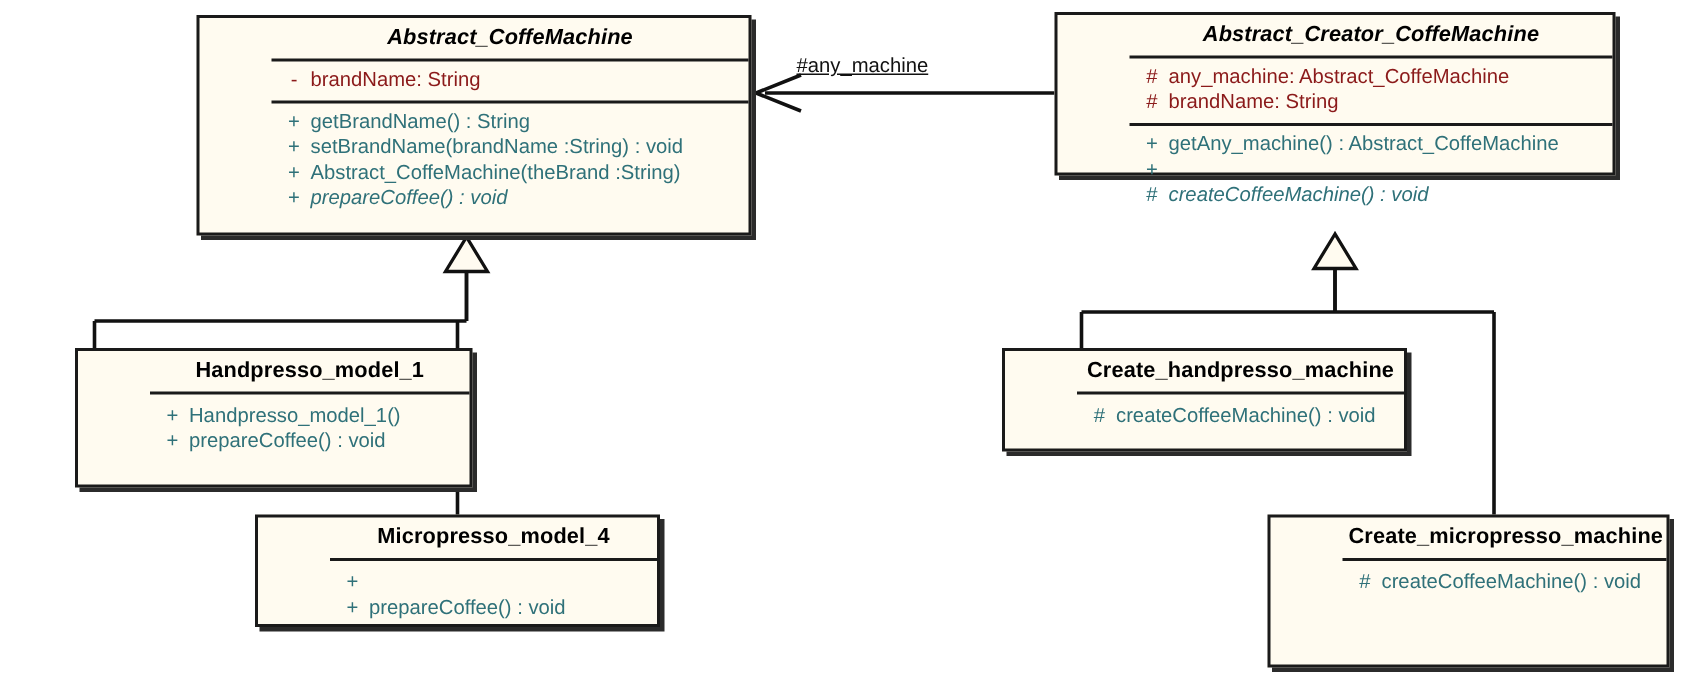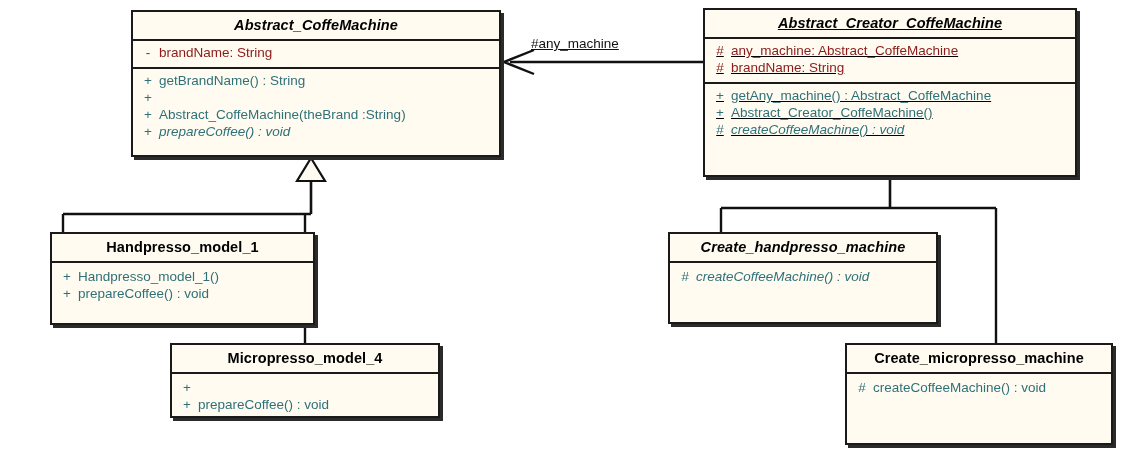--- a/index.html
+++ b/index.html
@@ -23,20 +23,21 @@
     height: 450px;
     pointer-events: none;
   }
   .umlclass {
     position: absolute;
     box-sizing: border-box;
     background: #fffbf0;
     border: 2px solid #1a1a1a;
     box-shadow: 3px 3px 0 0 #2b2b2b;
     z-index: 5;
+    padding-left: 48px;
   }
   .cls-header {
     box-sizing: border-box;
     text-align: center;
     font-weight: bold;
     font-size: 14.5px;
     color: #000000;
     padding: 5px 4px 6px 4px;
     border-bottom: 2px solid #1a1a1a;
     letter-spacing: 0.1px;
@@ -122,52 +123,52 @@
         <span class="mname">brandName:  String</span>
       </div>
     </div>
     <div class="cls-section ops">
       <div class="member">
         <span class="vis">+</span>
         <span class="mname">getBrandName() : String</span>
       </div>
       <div class="member">
         <span class="vis">+</span>
+        <span class="mname">setBrandName(brandName :String) : void</span>
       </div>
       <div class="member">
         <span class="vis">+</span>
         <span class="mname">Abstract_CoffeMachine(theBrand :String)</span>
       </div>
       <div class="member">
         <span class="vis">+</span>
         <span class="mname italic">prepareCoffee() : void</span>
       </div>
     </div>
   </div>
 
-  <div class="umlclass" style="left:703px; top:8px; width:374px; height:169px;text-decoration:underline;">
+  <div class="umlclass" style="left:703px; top:8px; width:374px; height:109px;">
     <div class="cls-header abstract">Abstract_Creator_CoffeMachine</div>
     <div class="cls-section attrs" style="height:45px;">
       <div class="member">
         <span class="vis">#</span>
         <span class="mname">any_machine:  Abstract_CoffeMachine</span>
       </div>
       <div class="member">
         <span class="vis">#</span>
         <span class="mname">brandName:  String</span>
       </div>
     </div>
     <div class="cls-section ops">
       <div class="member">
         <span class="vis">+</span>
         <span class="mname">getAny_machine() : Abstract_CoffeMachine</span>
       </div>
       <div class="member">
         <span class="vis">+</span>
-        <span class="mname">Abstract_Creator_CoffeMachine()</span>
       </div>
       <div class="member">
         <span class="vis">#</span>
         <span class="mname italic">createCoffeeMachine() : void</span>
       </div>
     </div>
   </div>
 
   <div class="umlclass" style="left:10px; top:232px; width:265px; height:93px;margin-left:40px;">
     <div class="cls-header">Handpresso_model_1</div>
@@ -189,21 +190,21 @@
       <div class="member">
         <span class="vis">+</span>
       </div>
       <div class="member">
         <span class="vis">+</span>
         <span class="mname">prepareCoffee() : void</span>
       </div>
     </div>
   </div>
 
-  <div class="umlclass" style="left:668px; top:232px; width:270px; height:92px;font-style:italic;">
+  <div class="umlclass" style="left:668px; top:232px; width:270px; height:69px;">
     <div class="cls-header">Create_handpresso_machine</div>
     <div class="cls-section ops" style="padding-top:5px;">
       <div class="member">
         <span class="vis">#</span>
         <span class="mname">createCoffeeMachine() : void</span>
       </div>
     </div>
   </div>
 
   <div class="umlclass" style="left:845px; top:343px; width:268px; height:102px;">

